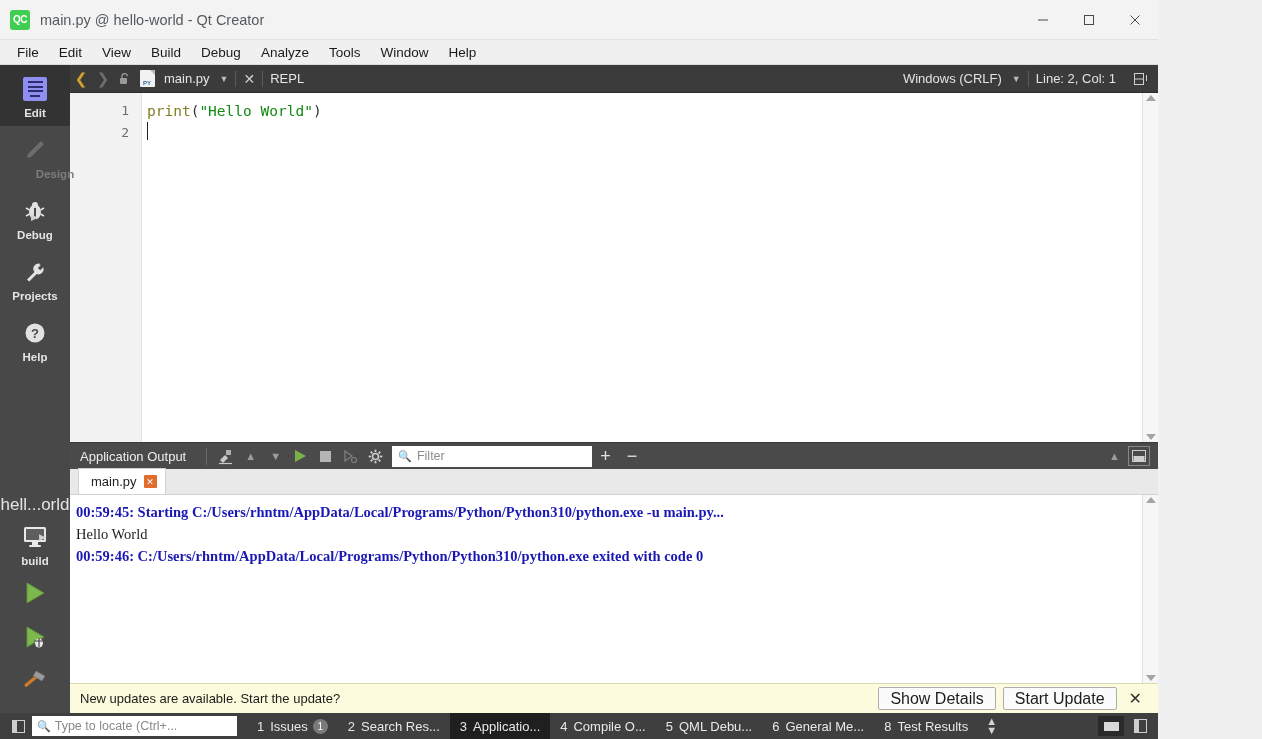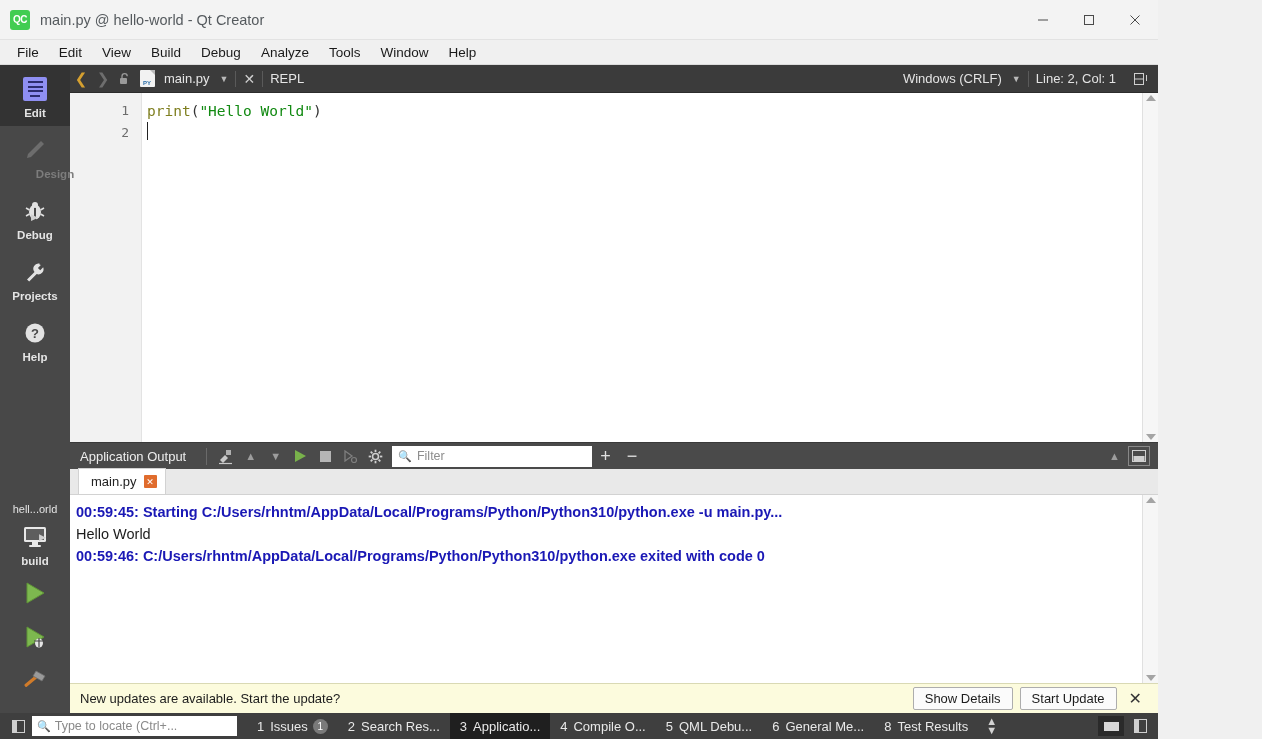--- a/index.html
+++ b/index.html
@@ -79,21 +79,21 @@
   }
   .edit-icon i { display: block; height: 2px; background: #2c2c6e; }
   .edit-icon i:nth-child(1) { width: 15px; }
   .edit-icon i:nth-child(2) { width: 15px; }
   .edit-icon i:nth-child(3) { width: 15px; }
   .edit-icon i:nth-child(4) { width: 10px; }
 
   .modebar-spacer { flex: 1 1 auto; }
   .kit-area { width: 70px; padding-bottom: 10px; display: flex; flex-direction: column; align-items: center; }
   .kit-name {
-    font-size: 11px; color: #e4e4e4; margin-bottom: 4px;
+    font-size: 17px; color: #e4e4e4; margin-bottom: 4px;
   }
   .kit-item { position: relative; display: flex; flex-direction: column; align-items: center; padding: 3px 0 4px 0; width: 70px; }
   .run-btn { padding: 9px 0; display: flex; align-items: center; justify-content: center; width: 70px; }
 
   
   .center-col { flex: 1 1 auto; display: flex; flex-direction: column; min-width: 0; }
 
   
   .editor-toolbar {
     height: 28px; flex: 0 0 28px;
@@ -188,37 +188,37 @@
   }
   .tab-close {
     width: 13px; height: 13px; background: #e06c2d; color: #ffffff;
     font-size: 9px; display: flex; align-items: center; justify-content: center;
     margin-left: 7px; border-radius: 1px; font-family: "DejaVu Sans", sans-serif;
   }
 
   .output-body { flex: 1 1 auto; display: flex; min-height: 0; background: #ffffff; }
   .console {
     flex: 1 1 auto; padding: 6px 0 0 6px; overflow: hidden;
-    font-family: Liberation Sans, sans-serif; font-size: 14.5px;
+    font-family: Liberation Serif, serif; font-size: 14.5px;
   }
   .console .line { line-height: 22px; white-space: pre; }
   .console .sys { color: #1a18b5; font-weight: bold; }
   .console .std { color: #1c1c1c; }
 
   
   .notify {
     height: 30px; flex: 0 0 30px; background: #fcfbdd;
     display: flex; align-items: center; padding: 0 8px 0 10px;
     border-top: 1px solid #d9d9b4;
   }
   .notify-text { font-size: 13px; color: #1c1c1c; }
   .notify-right { margin-left: auto; display: flex; align-items: center; }
   .notify-btn {
     height: 23px; background: #fbfbfb; border: 1px solid #adadad;
-    font-size: 13px; color: #1c1c1c; padding: 0 11px;
+    font-size: 16px; color: #1c1c1c; padding: 0 11px;
     display: flex; align-items: center; margin-left: 7px; border-radius: 2px;
   }
   .notify-x { font-size: 16px; color: #333; padding: 0 8px 0 12px; }
 
   
   .statusbar {
     height: 26px; flex: 0 0 26px; background: #3f3f3f;
     display: flex; align-items: center; padding-left: 6px;
   }
   .sb-toggle { width: 24px; display: flex; align-items: center; justify-content: center; }

